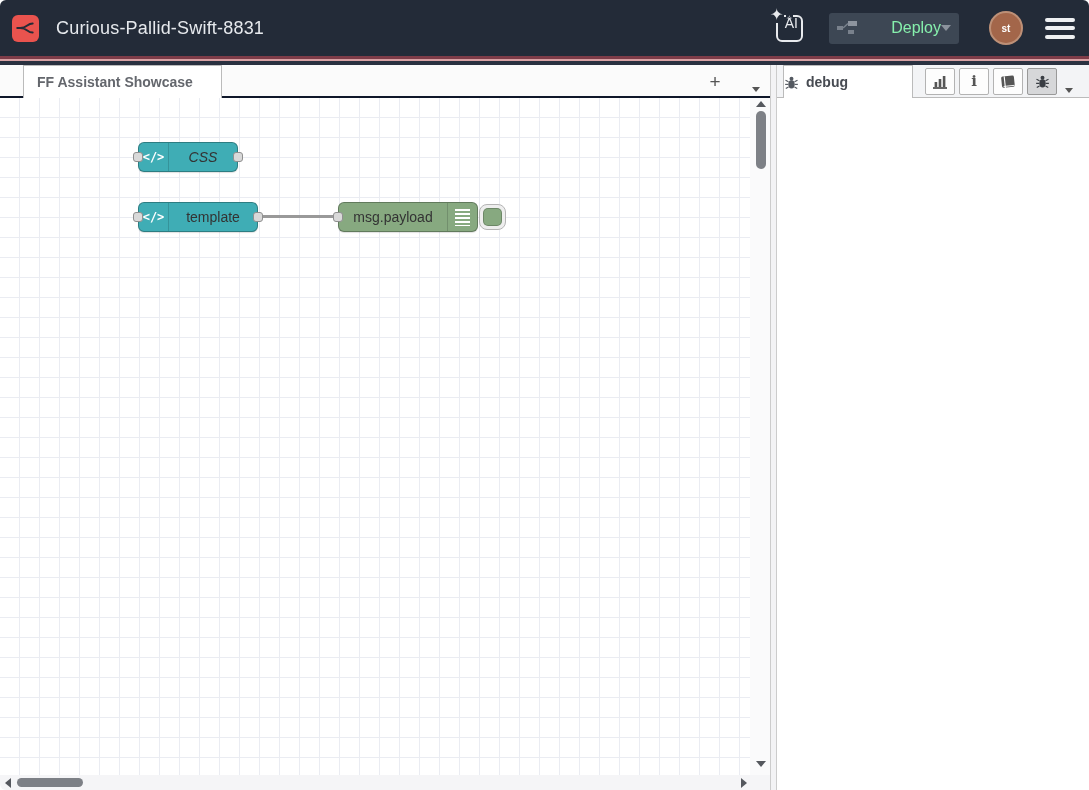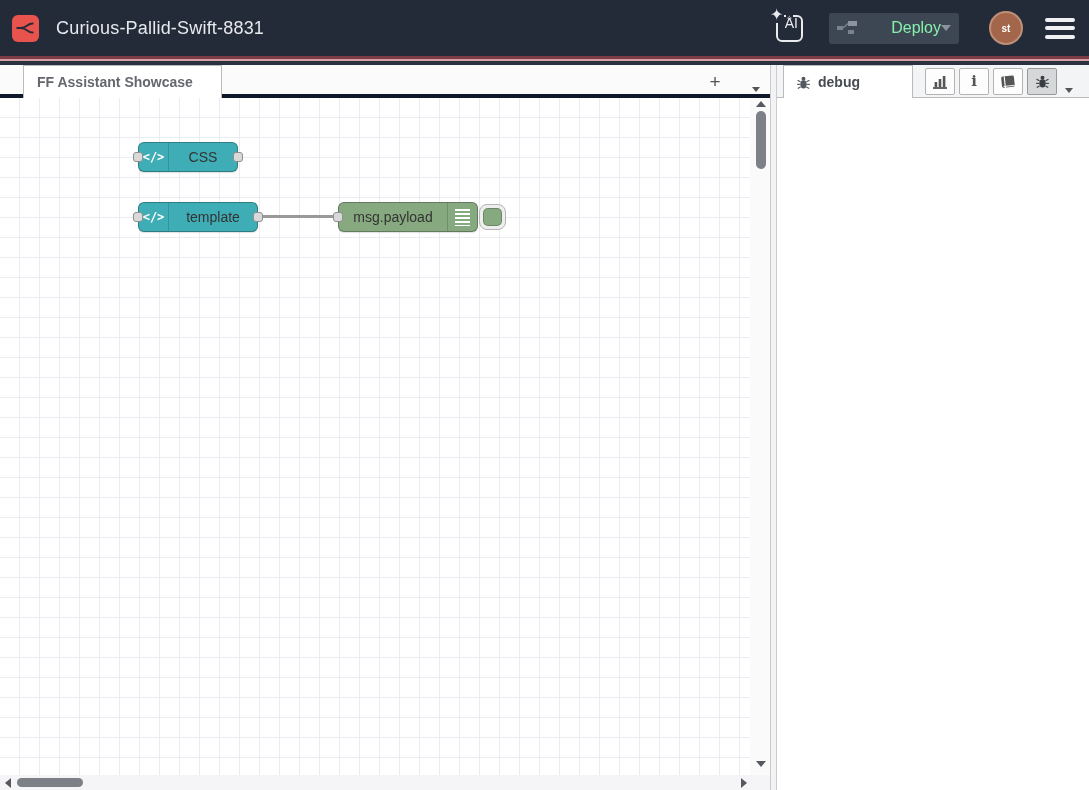--- a/index.html
+++ b/index.html
@@ -1,18 +1,18 @@
 <!DOCTYPE html>
 <html style="--accent: #e9534e; --header_bg: #232b38; --node_template: #3fadb5; --node_debug: #87a980;"><head>
 <meta charset="utf-8">
 <style>
   * { margin:0; padding:0; box-sizing:border-box; }
   html,body { width:1089px; height:790px; overflow:hidden; background:#fff;
     font-family:"Liberation Sans", sans-serif; }
-  #page { position:relative; width:1089px; height:790px; overflow:hidden; }
+  #page { position:relative; width:1089px; height:790px; overflow:hidden;border-radius:6px; }
 
   
   #header { position:absolute; left:0; top:0; width:1089px; height:56px;
     background:var(--header_bg,#232b38); display:flex; align-items:center; padding:0 12px; }
   .logo { width:27px; height:27px; border-radius:6px; background:var(--accent,#e9534e);
     display:flex; align-items:center; justify-content:center; flex:0 0 auto; }
   .app-title { margin-left:17px; font-size:18px; color:#e6e9ed; letter-spacing:.2px; }
   .hspacer { flex:1; }
   .ai-btn { position:relative; width:27px; height:27px; border:2px solid #e8eaed;
     border-radius:6px; margin-right:26px; flex:0 0 auto; }
@@ -32,21 +32,21 @@
     justify-content:space-between; margin-right:2px; flex:0 0 auto; }
   .burger i { display:block; height:4px; border-radius:2px; background:#eef0f2; }
 
   
   #accent1 { position:absolute; left:0; top:56px; width:1089px; height:3px; background:#7e3c48; }
   #accent2 { position:absolute; left:0; top:59px; width:1089px; height:2px; background:#d8a2a4; }
   #accent3 { position:absolute; left:0; top:61px; width:1089px; height:4px; background:#2a3140; }
 
   
   #ws-tabbar { position:absolute; left:0; top:65px; width:770px; height:33px;
-    background:#fbfbfb; border-bottom:4px solid #0f172a;padding-left:24px; }
+    background:#fbfbfb; border-bottom:2px solid #0f172a;padding-left:24px; }
   .ws-tab { position:absolute; left:23px; top:0; width:199px; height:33px; background:#fff;
     border:1px solid #bbb; border-bottom:none; display:flex; align-items:center;
     padding-left:13px; font-size:14px; font-weight:600; color:#64676d; }
   .ws-add { position:absolute; right:40px; top:4px; width:30px; height:25px;
     display:flex; align-items:center; justify-content:center; font-size:19px; color:#555; }
   .ws-chev { position:absolute; right:10px; top:13px; }
 
   
   #canvas { position:absolute; left:0; top:98px; width:770px; height:677px; background:#fff;
     background-image:linear-gradient(#eaecf2 1px, transparent 1px),
@@ -56,21 +56,21 @@
   .node { position:absolute; height:30px; border-radius:6px; display:flex; align-items:center;
     border:1px solid rgba(0,0,0,.28); box-shadow:0 1px 1px rgba(0,0,0,.12); }
   .node-teal  { background:var(--node_template,#3fadb5); }
   .node-green { background:var(--node_debug,#87a980); }
   .node-iconbox { width:30px; height:100%; display:flex; align-items:center; justify-content:center;
     border-right:1px solid rgba(0,0,0,.15); color:#fff;
     font-family:"DejaVu Sans Mono", monospace; font-weight:bold; font-size:12px; }
   .node-iconbox-r { border-right:none; border-left:1px solid rgba(0,0,0,.15); }
   .node-label { flex:1; text-align:center; font-size:14px; color:#333; padding:0 4px;
     white-space:nowrap; overflow:hidden; }
-  .italic { }
+  .italic { font-style:italic; }
   .port { position:absolute; width:10px; height:10px; background:#d9d9d9;
     border:1px solid #8f8f8f; border-radius:3px; z-index:3; }
   .wire { position:absolute; height:3px; background:#999; z-index:1; }
   .dbg-lines { width:15px; height:17px;
     background:repeating-linear-gradient(to bottom,#fff 0 2px, transparent 2px 4px); }
   .dbg-toggle { position:absolute; width:27px; height:26px; border-radius:8px;
     background:#eee; border:1px solid #b5b5b5; z-index:2; }
   .dbg-toggle .inner { position:absolute; left:3px; right:3px; top:3px; bottom:3px;
     background:var(--node_debug,#87a980); border:1px solid rgba(0,0,0,.2); border-radius:5px; }
 
@@ -94,21 +94,21 @@
   
   #sash { position:absolute; left:770px; top:65px; width:7px; height:725px;
     background:#f3f3f5; border-left:1px solid #ccc; border-right:1px solid #ccc; }
 
   
   #sidebar { position:absolute; left:777px; top:65px; width:312px; height:725px; background:#fff; }
   #sb-tabrow { position:absolute; left:0; top:0; width:312px; height:33px;
     background:#f3f4f6; border-bottom:1px solid #bbb; }
   .sb-tab { position:absolute; left:6px; top:0; width:130px; height:33px; background:#fff;
     border:1px solid #bbb; border-bottom:none; display:flex; align-items:center; gap:7px;
-    padding-left:12px; font-size:14px; font-weight:bold; color:#474b52; z-index:2; }
+    font-size:14px; font-weight:bold; color:#474b52; z-index:2; }
   .sb-iconbtn { position:absolute; top:3px; width:30px; height:27px; background:#fdfdfd;
     border:1px solid #b3b3b3; border-radius:2px; display:flex; align-items:center;
     justify-content:center; color:#555; }
   .sb-iconbtn.active { background:#d6d7d9; border-color:#999; color:#333; }
   .sb-chev { position:absolute; top:14px; left:288px; }
   .info-glyph { font-family:"DejaVu Serif", serif; font-weight:bold; font-size:15px;
     line-height:1; color:#555; }
   #sb-toolbar { position:absolute; left:0; top:33px; width:312px; height:37px;
     background:#f5f5f6; border-bottom:1px solid #ddd; display:flex; align-items:center;
     justify-content:flex-end; gap:10px; padding-right:18px; }

